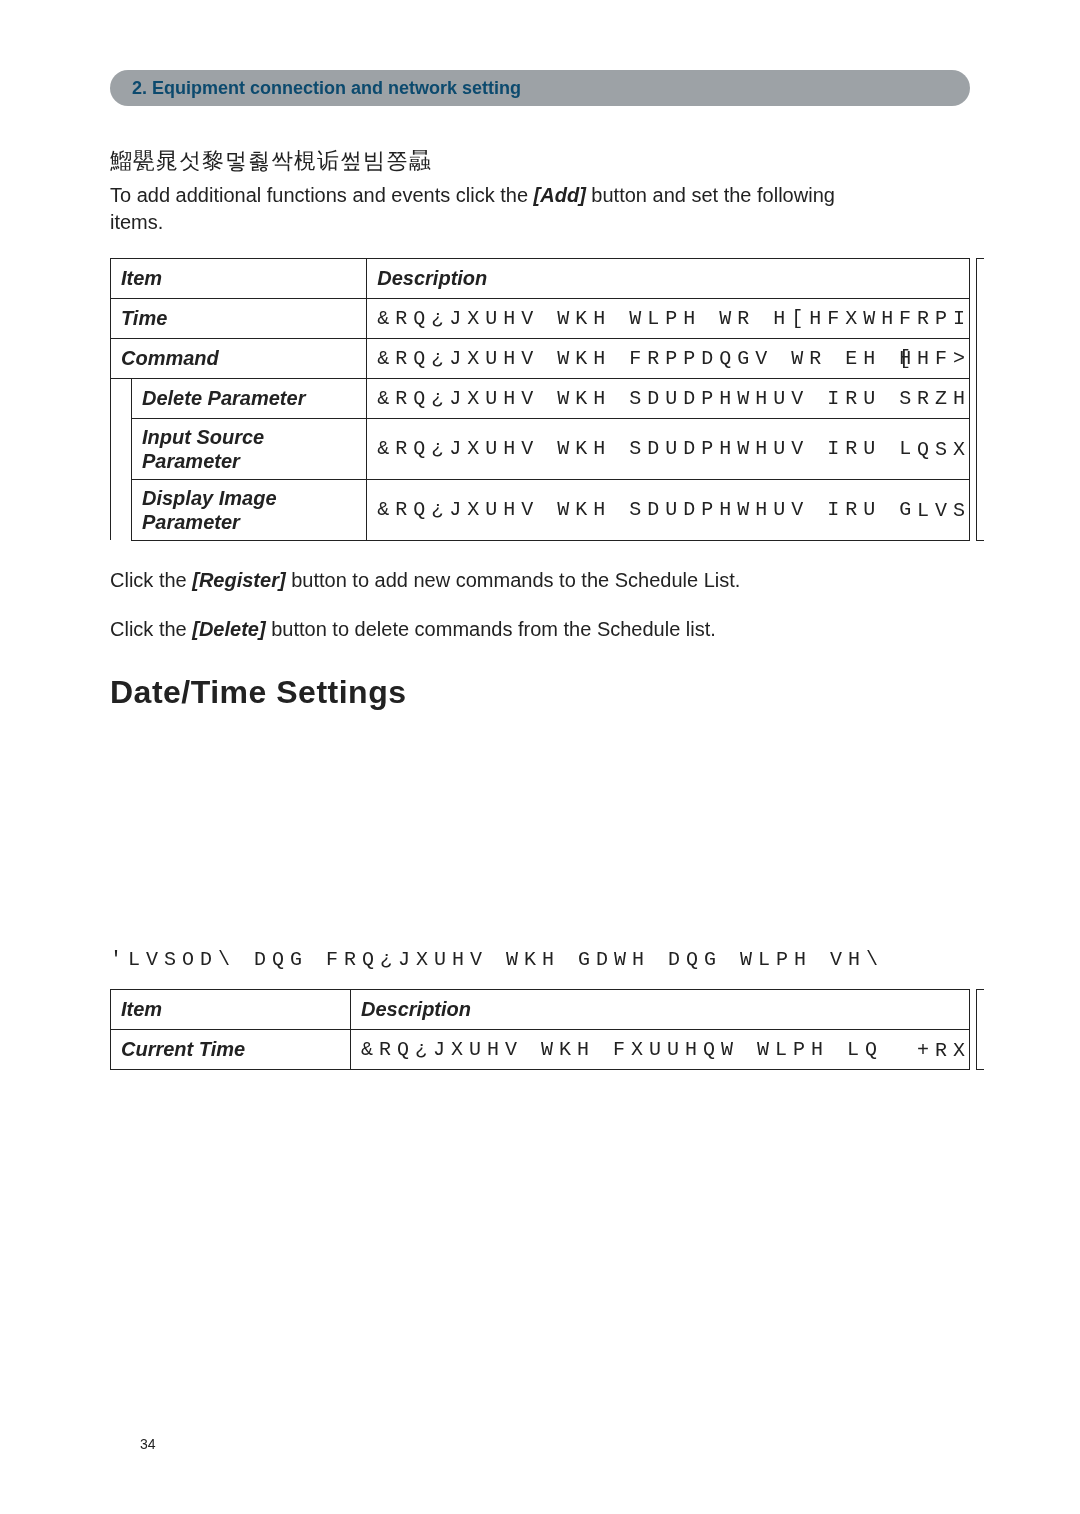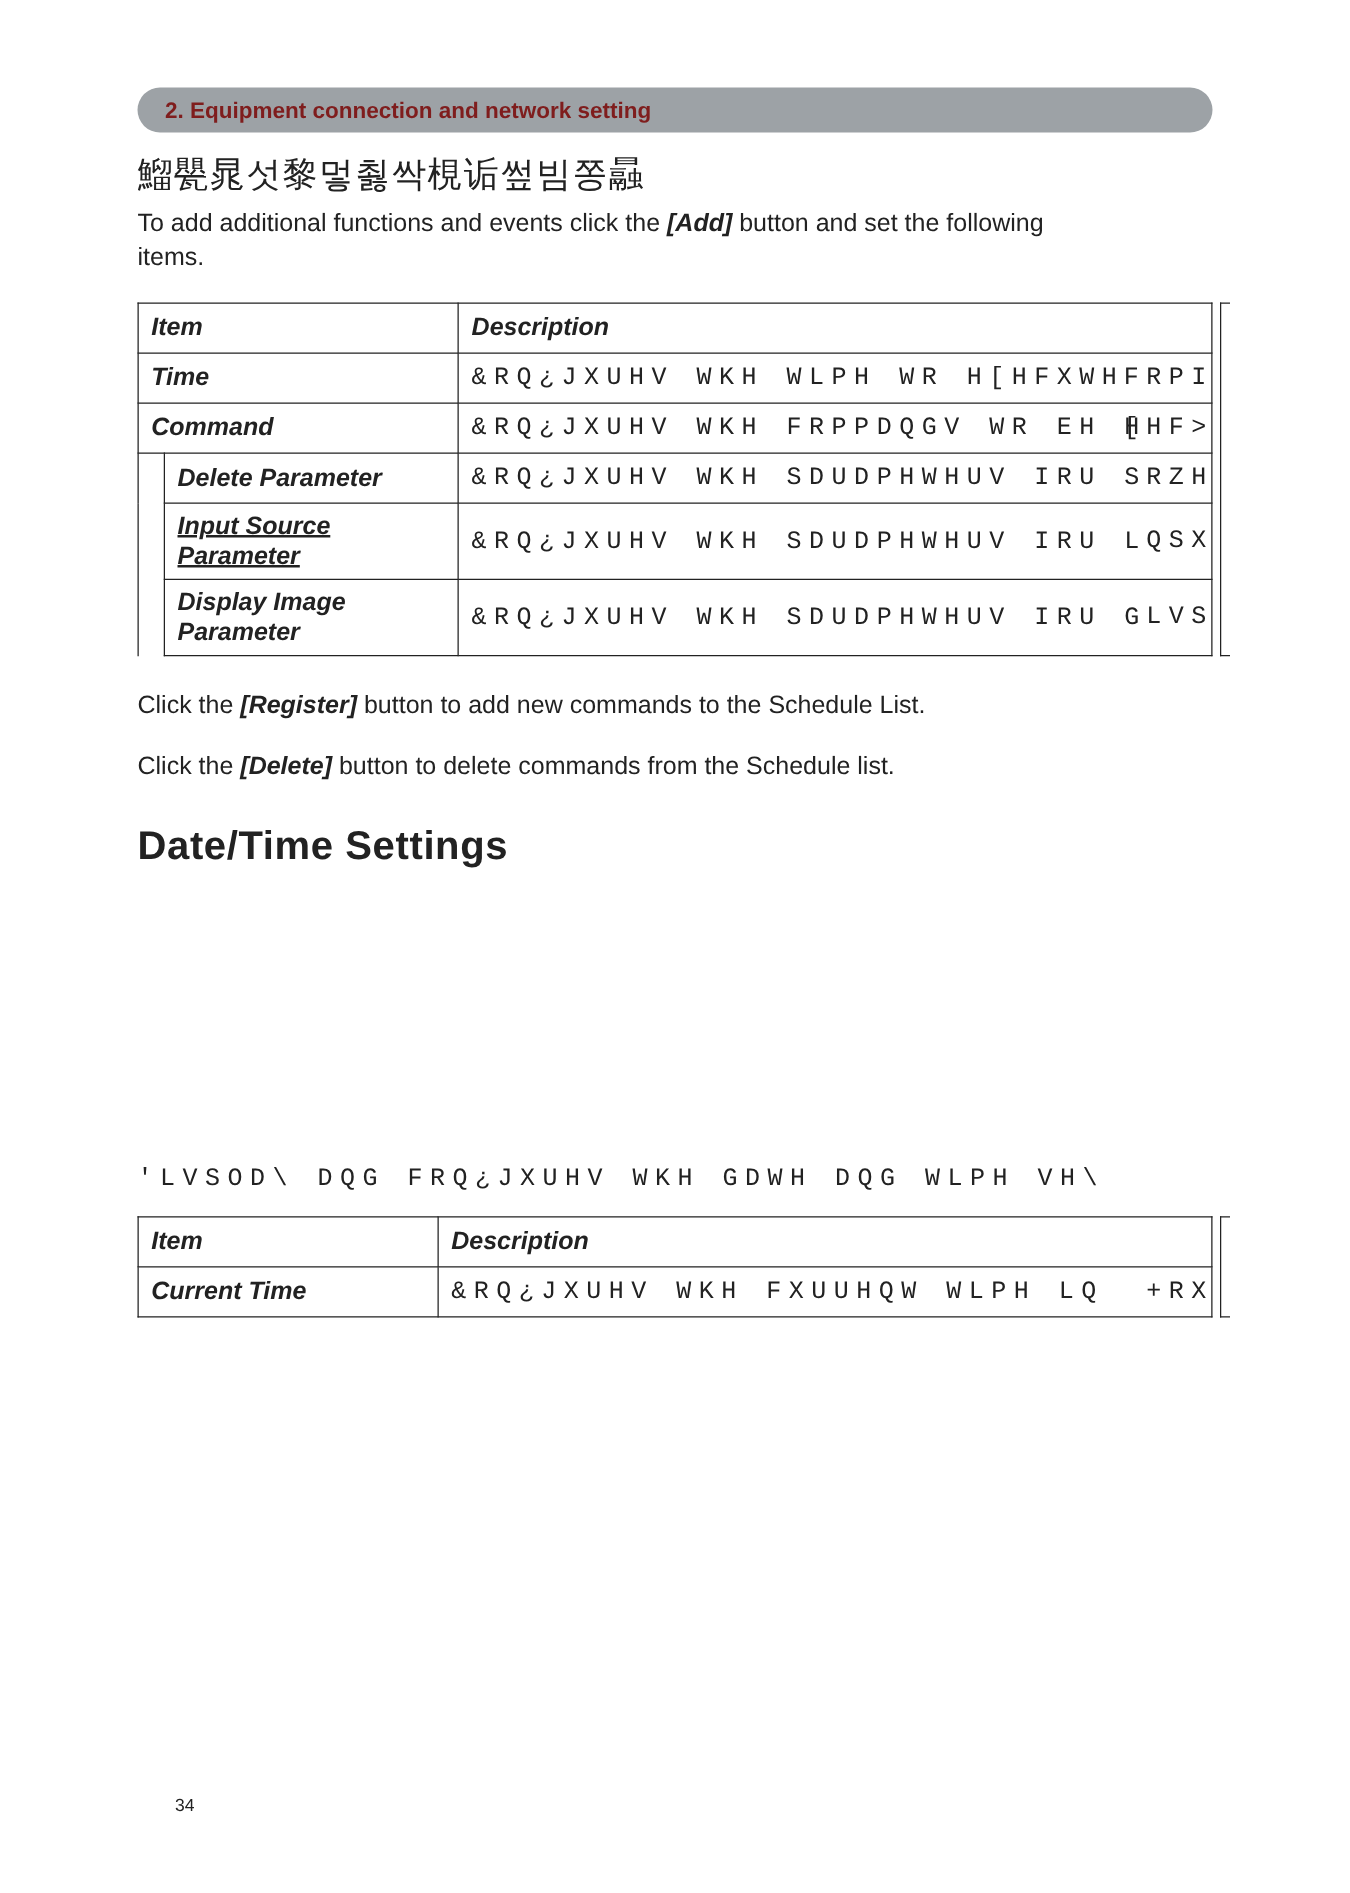--- a/index.html
+++ b/index.html
@@ -13,29 +13,29 @@
     padding: 70px 110px 0 110px;
     font-size: 20px;
     line-height: 1.35;
     overflow: hidden;
   }
 
   .chapter-bar {
     background: #9da2a6;
     border-radius: 18px;
     padding: 6px 22px;
-    color: #7f1d1d;
+    color: #0c4a6e;
     font-size: 18px;
     font-weight: bold;
-    margin-bottom: 16px;
+    margin-bottom: 40px;
   }
 
   .cjk-line {
     font-family: "MS Mincho", "SimSun", "Noto Serif CJK", serif;
-    font-size: 28px;
+    font-size: 22px;
     letter-spacing: 1px;
     margin-bottom: 6px;
   }
 
   .intro-text { margin-bottom: 22px; }
   .intro-text .bold { font-weight: bold; font-style: italic; margin-top: 31px; }
 
   table.item-table {
     border-collapse: collapse;
     width: 100%;
@@ -161,21 +161,21 @@
     </tr>
     <tr>
       <td class="indent-cell" rowspan="3"></td>
       <td class="label-sub">Delete Parameter</td>
       <td class="desc">
         <span class="desc-inner">&amp;RQ¿JXUHV WKH SDUDPHWHUV IRU S</span>
         <span class="bleed">RZH</span>
       </td>
     </tr>
     <tr>
-      <td class="label-sub" style="white-space:pre-line;text-decoration:underline;">Input Source
+      <td class="label-sub" style="white-space:pre-line;">Input Source
 Parameter</td>
       <td class="desc">
         <span class="desc-inner">&amp;RQ¿JXUHV WKH SDUDPHWHUV IRU L</span>
         <span class="bleed">QSX</span>
       </td>
     </tr>
     <tr>
       <td class="label-sub" style="white-space:pre-line;">Display Image
 Parameter</td>
       <td class="desc">

